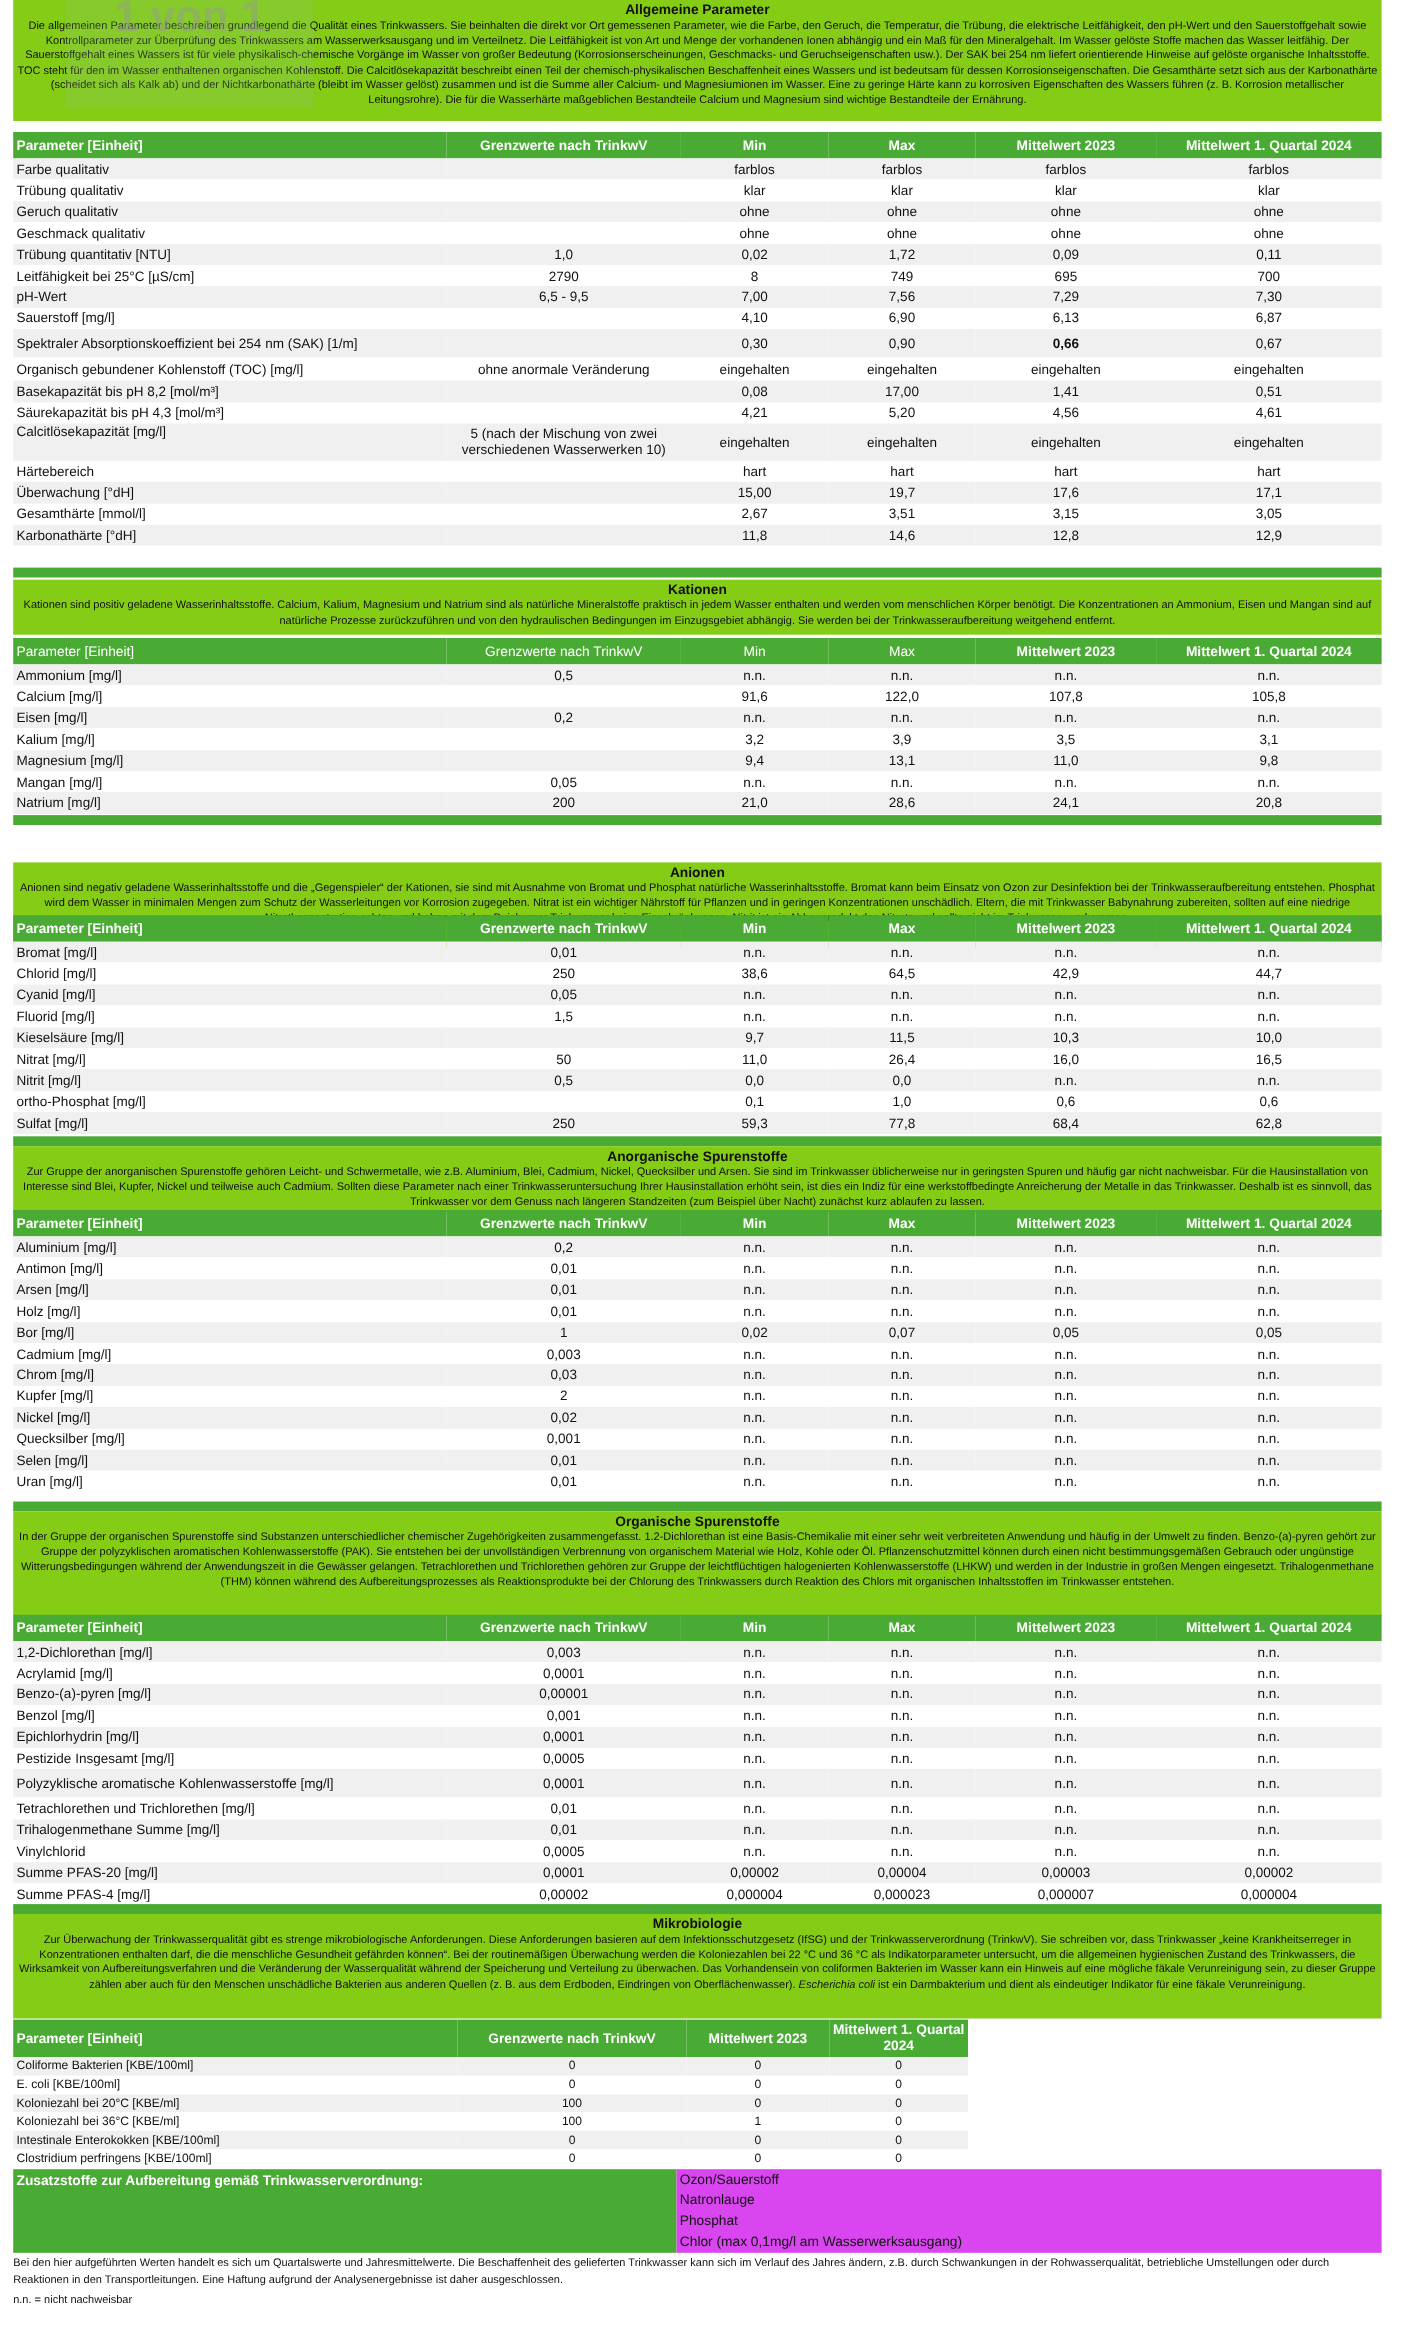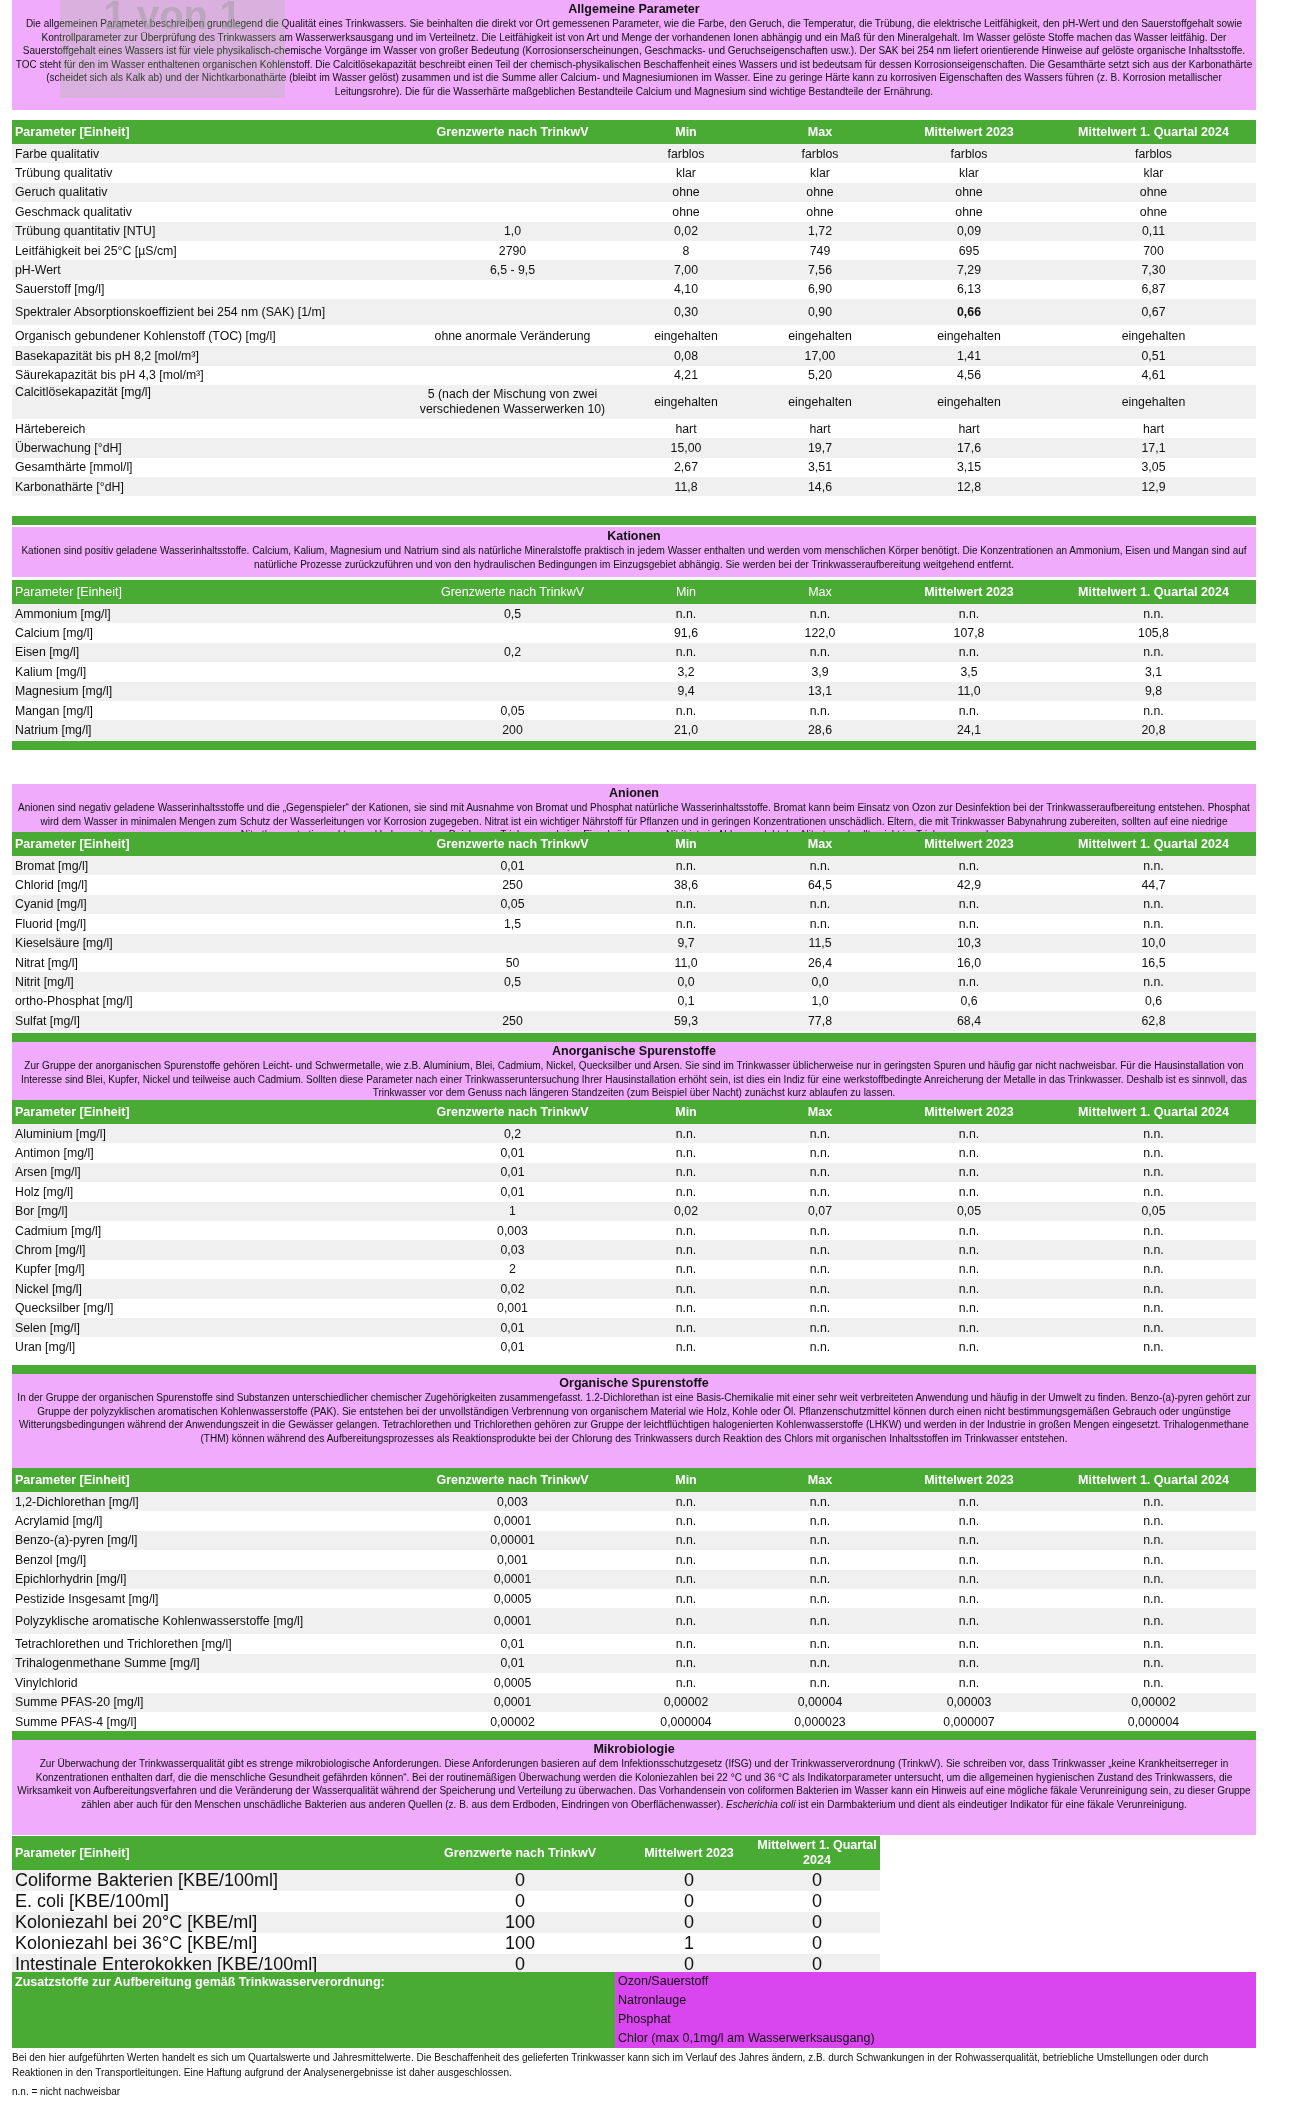--- a/index.html
+++ b/index.html
@@ -1,36 +1,36 @@
 <!DOCTYPE html>
 <html><head>
 <meta charset="utf-8">
 <style>
   * { box-sizing: border-box; margin: 0; padding: 0; }
   html, body { width: 1290px; height: 2114px; background: #ffffff; overflow: hidden; }
   body { font-family: "Liberation Sans", sans-serif; color: #111; position: relative; }
   .page { position: absolute; left: 12px; top: 0; width: 1244px; }
-  .intro { background: #f0abfc; text-align: center; position: absolute; left: 0; width: 1244px; }
+  .intro { background: #84cc16; text-align: center; position: absolute; left: 0; width: 1244px; }
   .intro h2 { font-size: 12.5px; font-weight: bold; line-height: 16px; padding-top: 1px; }
   .intro p { font-size: 10px; line-height: 13.6px; padding: 0 2px; }
   .sep { position: absolute; left: 0; width: 1244px; height: 9px; background: #4aab34; }
   table.dt { position: absolute; left: 0; width: 1244px; border-collapse: collapse; table-layout: fixed; }
   table.dt th { background: #4aab34; color: #ffffff; font-size: 12.5px; font-weight: bold; text-align: center; height: 24px; padding: 0 4px; }
   table.dt th.first { text-align: left; padding-left: 3px; }
   table.dt th.light { font-weight: normal; }
   table.dt td { font-size: 12.3px; height: 19.4px; text-align: center; white-space: nowrap; padding: 0 2px; }
   table.dt td.first { text-align: left; padding-left: 3px; }
   table.dt tr:nth-child(odd) td { background: #f0f0f0; }
   table.dt tr:nth-child(even) td { background: #ffffff; }
   table.dt td.wrap { white-space: normal; line-height: 15px; }
   .c1 { width: 394px; } .c2 { width: 213px; } .c3 { width: 134px; } .c4 { width: 134px; } .c5 { width: 164px; } .c6 { width: 205px; }
   table.mk { position: absolute; left: 0; width: 868px; border-collapse: collapse; table-layout: fixed; }
   table.mk th { background: #4aab34; color: #fff; font-size: 12.5px; font-weight: bold; text-align: center; height: 34px; line-height: 15px; }
   table.mk th.first { text-align: left; padding-left: 3px; }
-  table.mk td { font-size: 18px; height: 16.8px; text-align: center; }
+  table.mk td { font-size: 11px; height: 16.8px; text-align: center; }
   table.mk td.first { text-align: left; padding-left: 3px; }
   table.mk tr:nth-child(odd) td { background: #f0f0f0; }
   table.mk tr:nth-child(even) td { background: #ffffff; }
   .zusatz { position: absolute; left: 0; width: 1100px; height: 76px; }
   .zusatz .label { position: absolute; left: 0; top: 0; width: 603px; height: 76px; background: #4aab34; color: #fff; font-weight: bold; font-size: 12.5px; padding: 3px 3px; }
   .zusatz .list { position: absolute; left: 603px; top: 0; width: 641px; height: 76px; background: #d946ef; }
   .zusatz .list div { font-size: 12.5px; height: 19px; line-height: 19px; padding-left: 3px; }
   .footnote { position: absolute; left: 0; width: 1244px; font-size: 10px; line-height: 14.5px; }
   .watermark { position: absolute; left: 60px; top: 0; width: 225px; height: 98px; background: rgba(140, 200, 120, 0.22); color: rgba(150,150,150,0.45); font-size: 40px; font-weight: bold; text-align: center; line-height: 30px; overflow: hidden; pointer-events: none; }
 </style>

